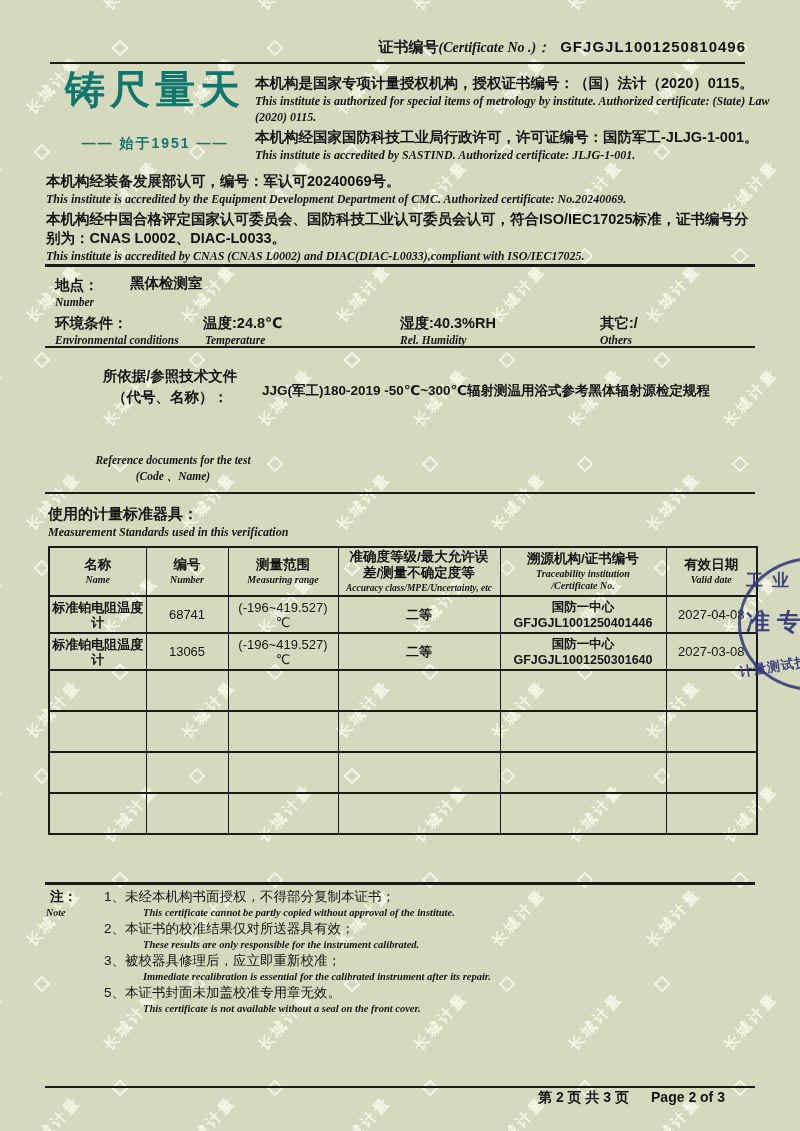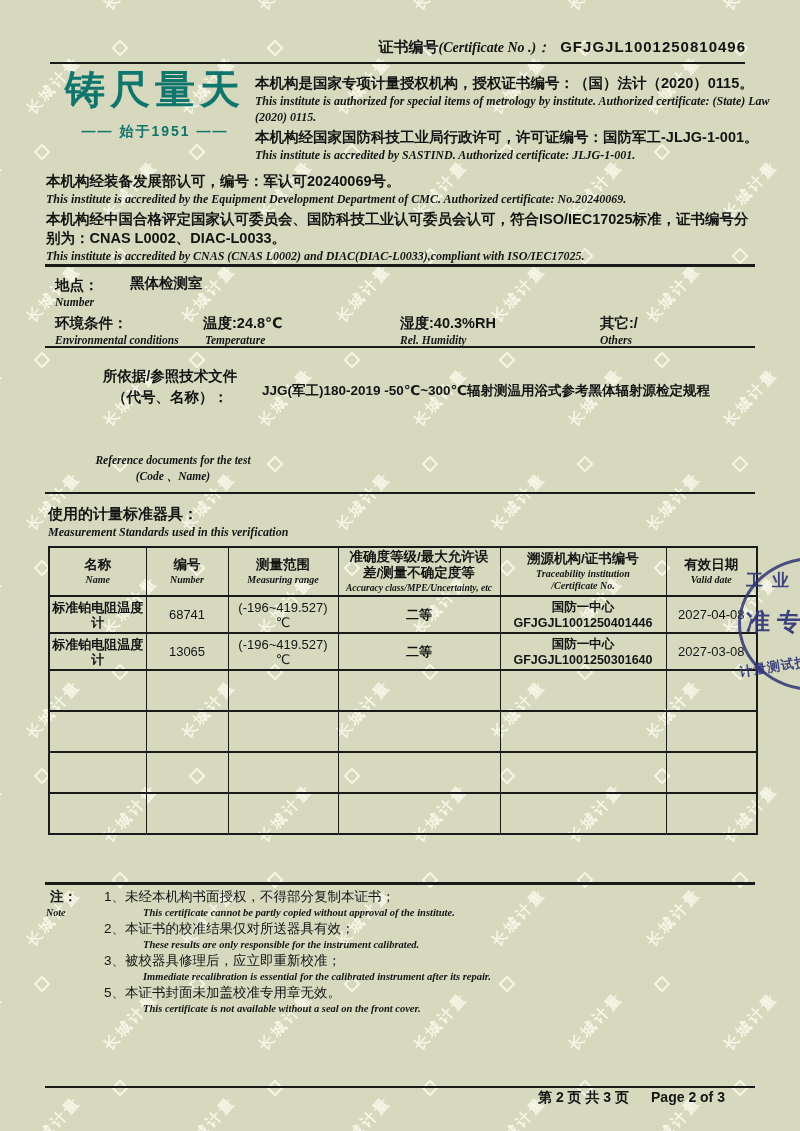--- a/index.html
+++ b/index.html
@@ -23,21 +23,21 @@
   .preline { white-space:pre-line; }
   
   .cert-line { top:38px; left:300px; width:446px; text-align:right; white-space:nowrap; }
   .cert-line .lbl-zh { font-size:15px; font-weight:700; }
   .cert-line .lbl-en { font-size:14px; }
   .cert-line .no { font-size:15px; font-weight:700; letter-spacing:1px; margin-left:10px; }
   
   .logo { top:67px; left:50px; width:210px; text-align:center; color:#0f766e; }
   .logo-title { font-family:"DejaVu Serif","Liberation Serif",serif; font-weight:bold;
                 font-size:40px; letter-spacing:5px; line-height:44px; }
-  .logo-sub { font-size:14px; font-weight:bold; letter-spacing:2px; margin-top:12px; }
+  .logo-sub { font-size:14px; font-weight:bold; letter-spacing:2px; margin-top:24px; }
   
   .acc-right { top:74px; left:255px; width:518px; }
   .acc-full  { top:172px; left:46px; width:716px; }
   .acc-zh { font-size:14.5px; line-height:19px; font-weight:600; }
   .acc-en { font-size:12px; line-height:16px; }
   .acc-gap { height:3px; }
   
   .sec-label-zh { font-size:14.5px; font-weight:600; }
   .sec-label-en { font-size:11.5px; }
   

